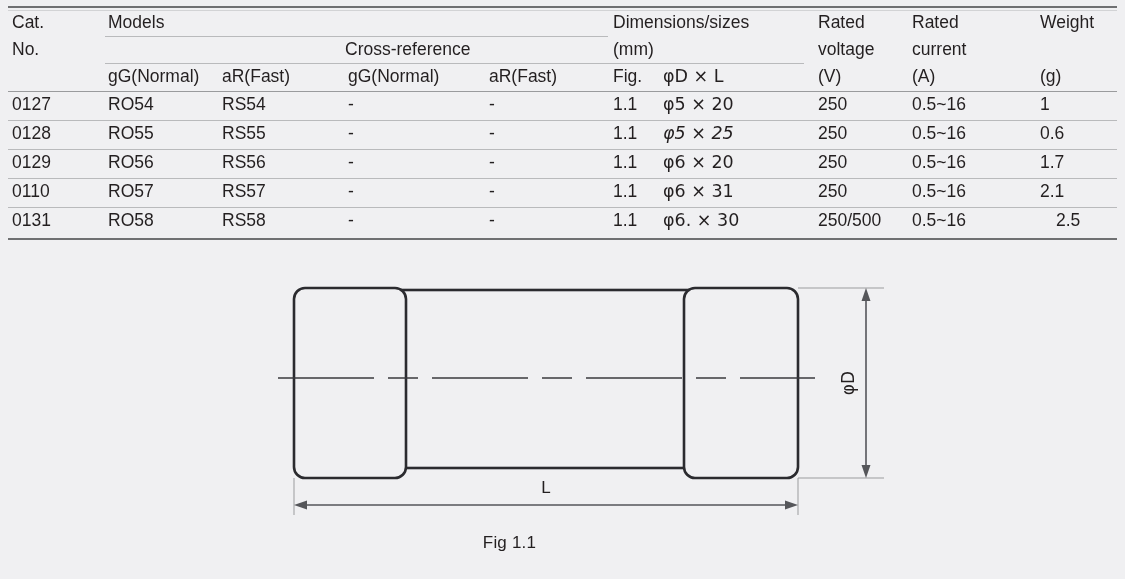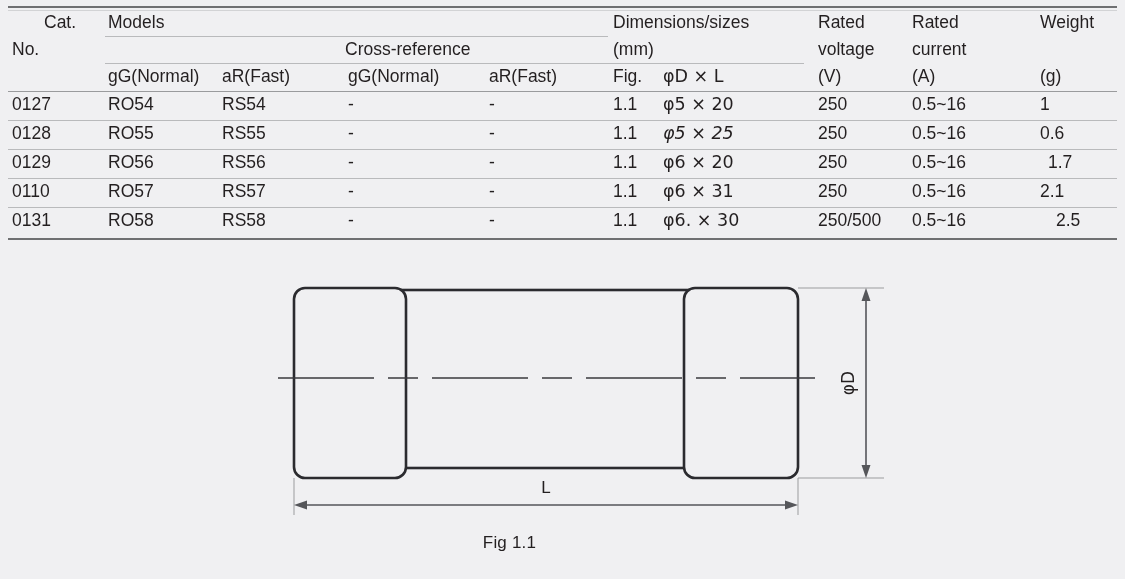--- a/index.html
+++ b/index.html
@@ -72,21 +72,21 @@
   }
 </style>
 </head>
 <body>
 
 <div>
 
   <div class="rule-top" style="top:6px;"></div>
   <div class="rule-thin" style="left:8px; width:1109px; top:10px; border-top-color:#d2d3d5;"></div>
 
-  <div class="hcell" style="left:12px; top:14px;margin-left:32px;">Cat.</div>
+  <div class="hcell" style="left:12px; top:14px;">Cat.</div>
   <div class="hcell" style="left:108px; top:14px;">Models</div>
   <div class="hcell" style="left:613px; top:14px;">Dimensions/sizes</div>
   <div class="hcell" style="left:818px; top:14px;">Rated</div>
   <div class="hcell" style="left:912px; top:14px;">Rated</div>
   <div class="hcell" style="left:1040px; top:14px;">Weight</div>
 
   <div class="rule-thin" style="left:105px; width:503px; top:36px;"></div>
 
   <div class="hcell" style="left:12px; top:41px;">No.</div>
   <div class="hcell" style="left:345px; top:41px;">Cross-reference</div>
@@ -140,21 +140,21 @@
   <div>
     <div class="dcell" style="left:12px;  top:154px;">0129</div>
     <div class="dcell" style="left:108px; top:154px;">RO56</div>
     <div class="dcell" style="left:222px; top:154px;">RS56</div>
     <div class="dcell" style="left:348px; top:154px;">-</div>
     <div class="dcell" style="left:489px; top:154px;">-</div>
     <div class="dcell" style="left:613px; top:154px;">1.1</div>
     <div class="dcell phi" style="left:663px; top:154px;">φ6 × 20</div>
     <div class="dcell" style="left:818px; top:154px;">250</div>
     <div class="dcell" style="left:912px; top:154px;">0.5~16</div>
-    <div class="dcell" style="left:1040px;top:154px;margin-left:8px;">1.7</div>
+    <div class="dcell" style="left:1040px;top:154px;">1.7</div>
   </div>
   <div class="rule-thin" style="left:8px; width:1109px; top:178px;"></div>
 
   <div>
     <div class="dcell" style="left:12px;  top:183px;">0110</div>
     <div class="dcell" style="left:108px; top:183px;">RO57</div>
     <div class="dcell" style="left:222px; top:183px;">RS57</div>
     <div class="dcell" style="left:348px; top:183px;">-</div>
     <div class="dcell" style="left:489px; top:183px;">-</div>
     <div class="dcell" style="left:613px; top:183px;">1.1</div>

